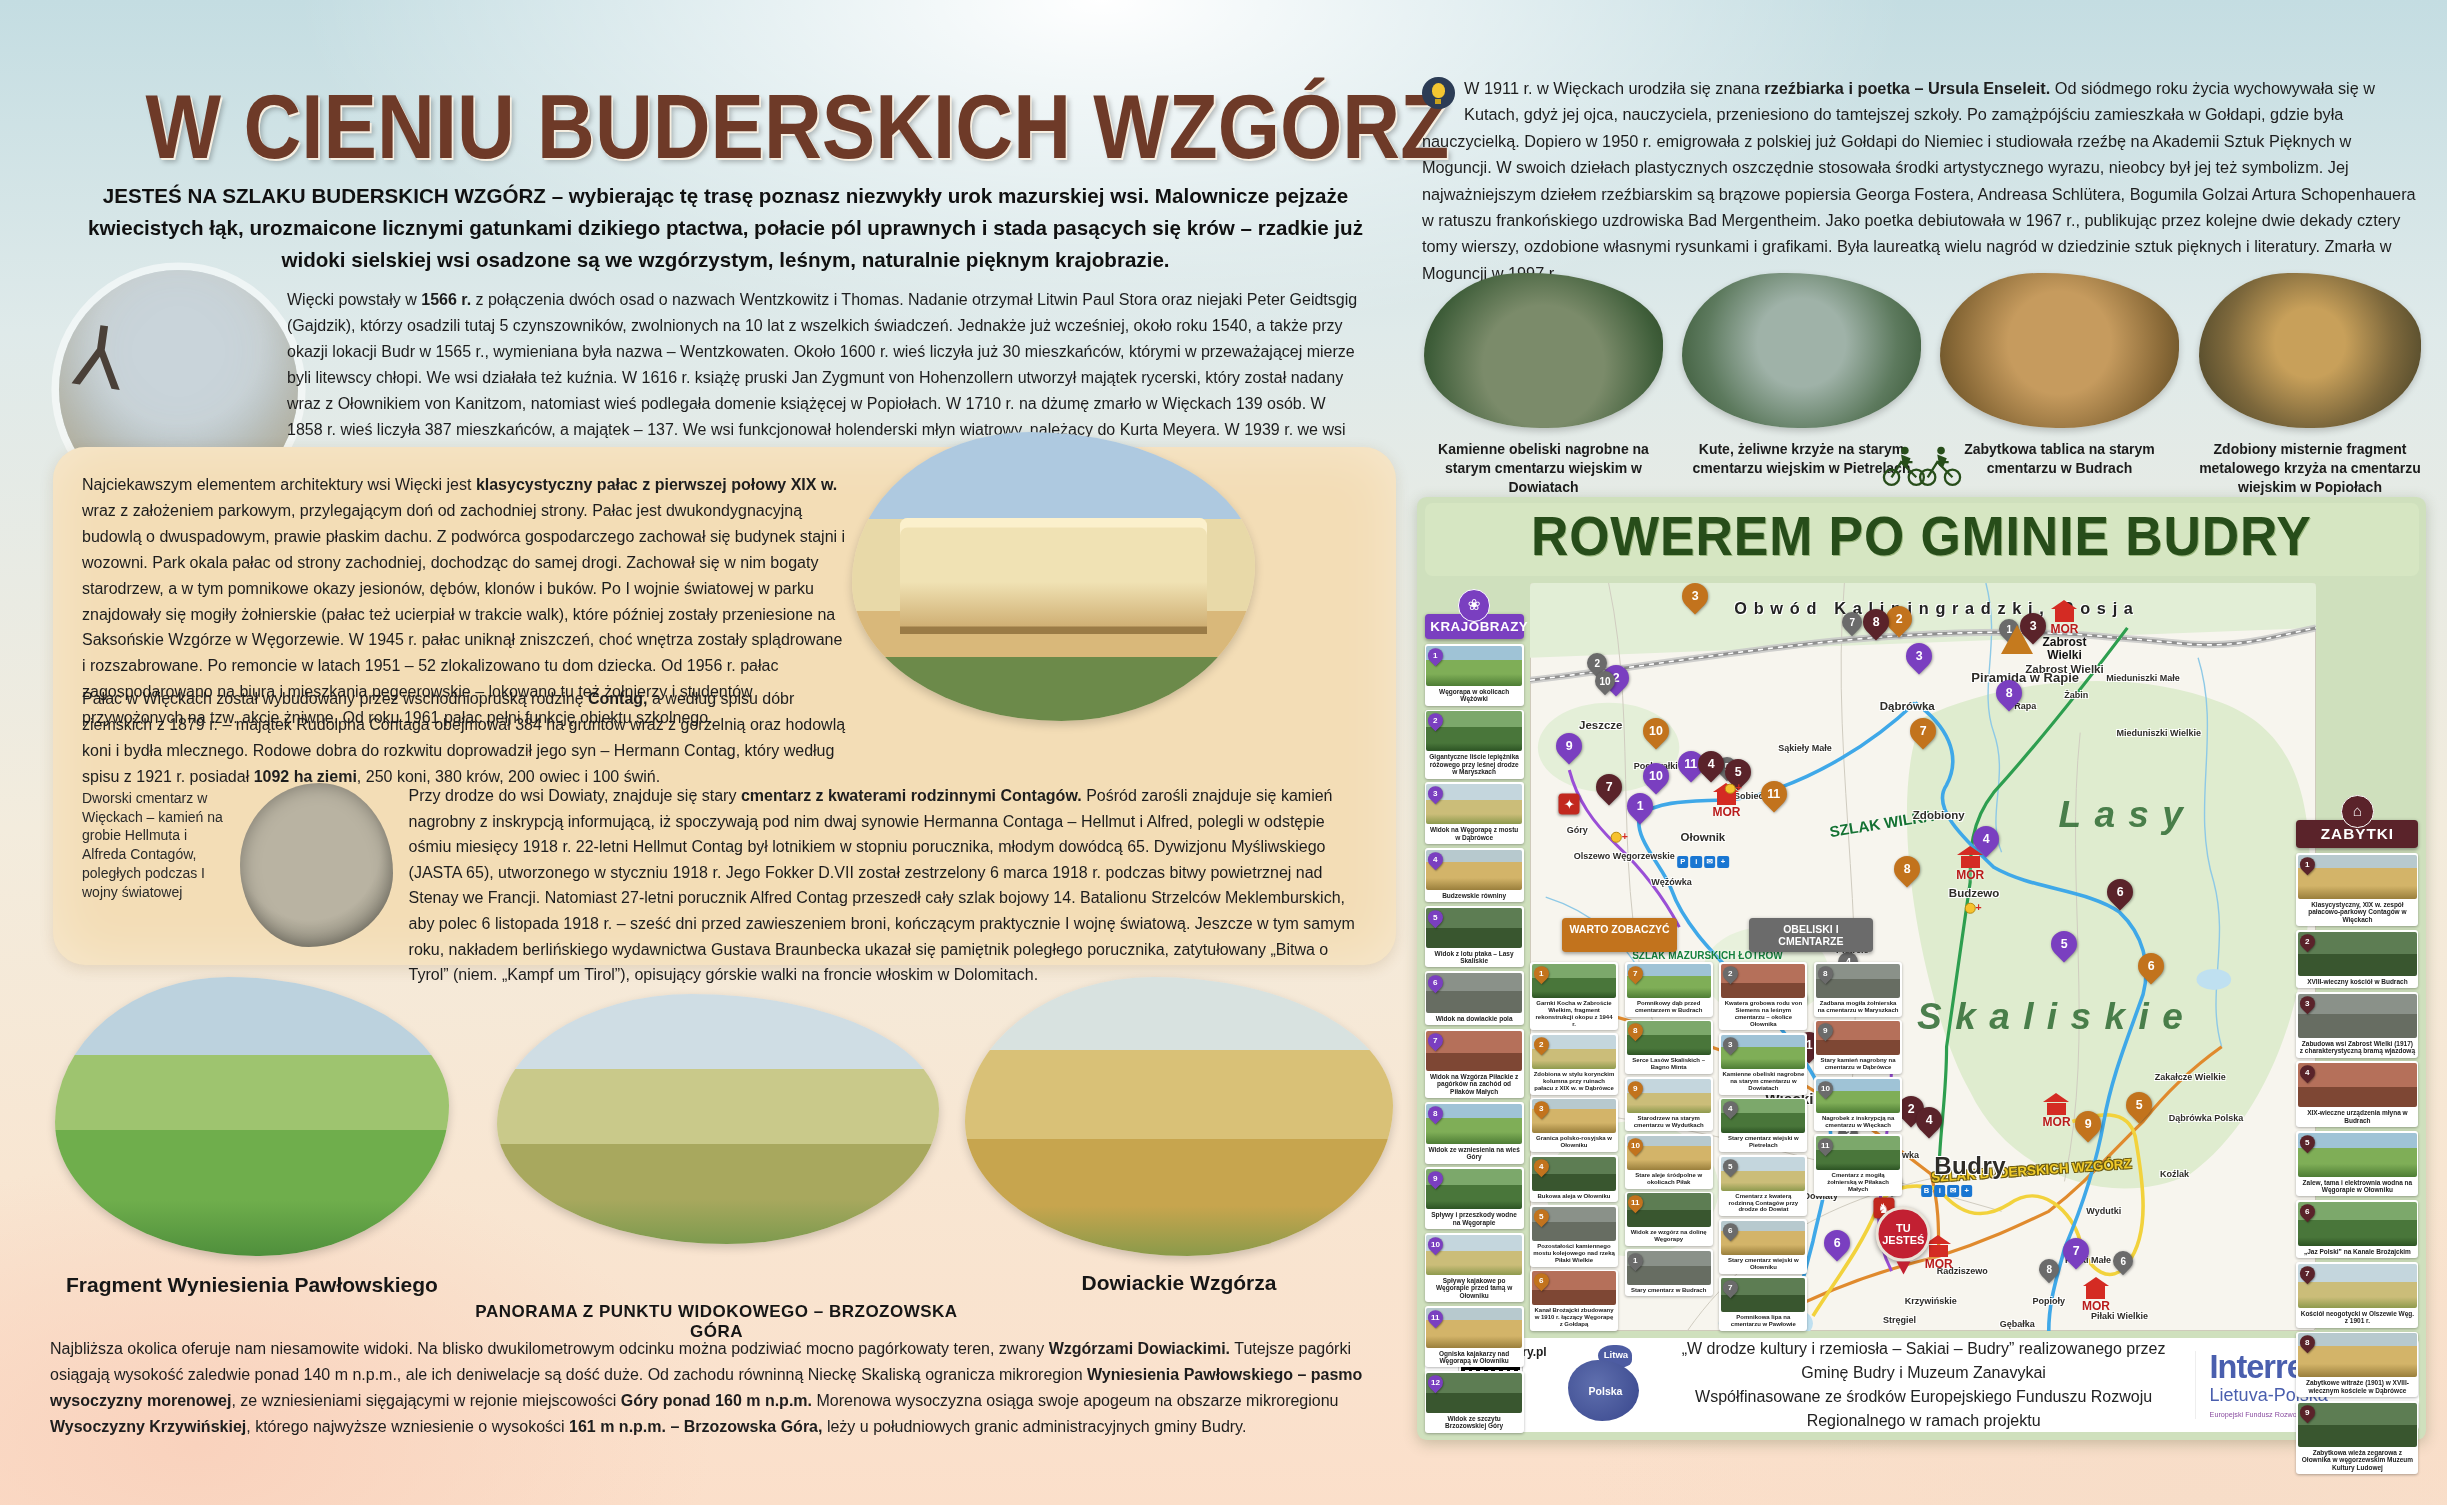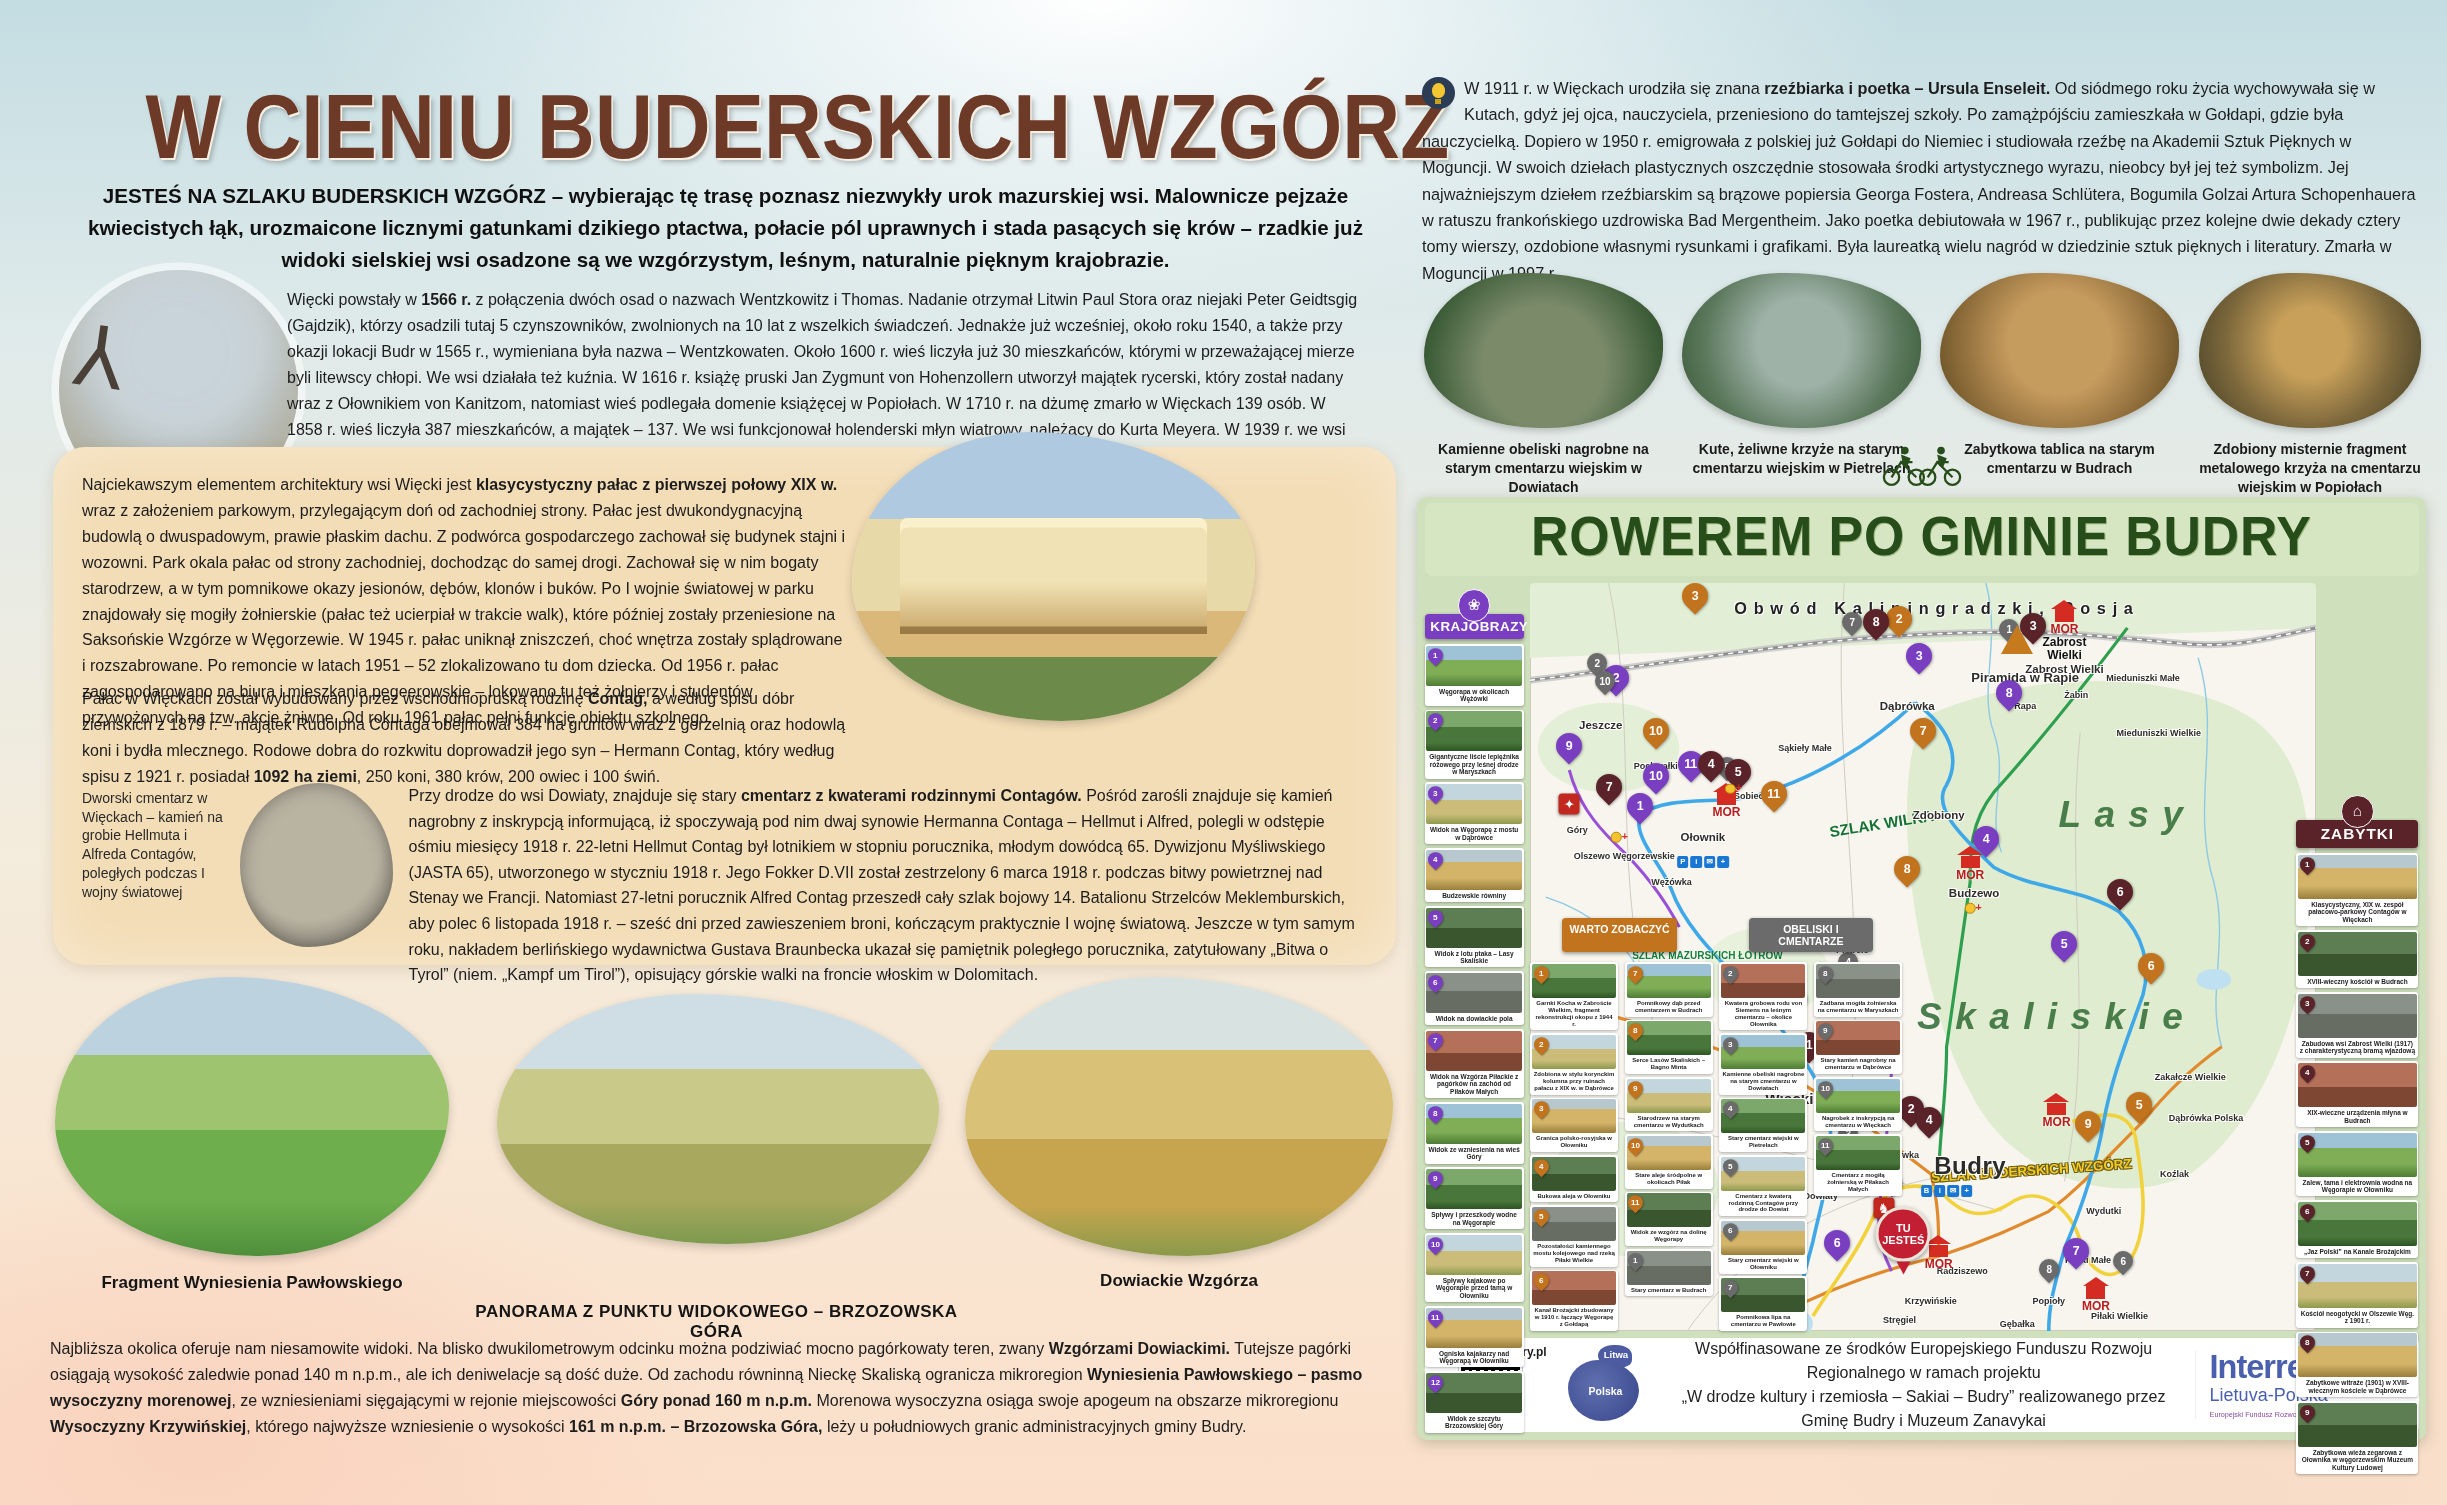--- a/index.html
+++ b/index.html
@@ -45,21 +45,21 @@
     background:radial-gradient(circle at 45% 40%, #b9b3a2 0 55%, #8f8b7c 80%, #2c5a2a 100%);
     box-shadow:inset 0 0 19px rgba(0,0,0,.35);}
   .cem-text{flex:1;font-size:16px;line-height:1.6;}
   .photoblob{border-radius:44% 56% 48% 52% / 52% 46% 54% 48%;box-shadow:0 3.8px 9.6px rgba(0,0,0,.18);}
   .ph-a{left:55px;top:977px;width:394px;height:279px;
     background:linear-gradient(180deg,#bcd2de 0 28%, #9ec46f 28% 55%, #6fae4c 55% 80%, #4f8f3c 100%);}
   .ph-b{left:497px;top:994px;width:442px;height:250px;
     background:linear-gradient(180deg,#cfdde4 0 30%, #c9c98a 30% 60%, #a8a85e 60% 82%, #7d9a4e 100%);}
   .ph-c{left:965px;top:977px;width:428px;height:279px;
     background:linear-gradient(180deg,#d8e2e0 0 26%, #d9c177 26% 58%, #c7a54e 58% 82%, #8a9a4a 100%);}
-  .ph-cap{font-weight:bold;font-size:17px;color:#161616;text-align:center;}
+  .ph-cap{font-weight:bold;font-size:21px;color:#161616;text-align:center;}
   .pc-a{left:55px;top:1273px;width:394px;}
   .pc-b{left:449px;top:1302px;width:535px;font-size:17px;letter-spacing:0.5px;}
   .pc-c{left:965px;top:1271px;width:428px;}
   .p5{left:50px;top:1336px;width:1357px;}
 
   
   .enseleit{left:1422px;top:75px;width:1002px;font-size:16.3px;line-height:1.62;}
   .bulb{float:left;width:32.5px;height:32.5px;margin:1.9px 9.6px 1.9px 0;border-radius:50%;background:#2c3c55;position:relative;}
   .bulb:after{content:"";position:absolute;left:9.6px;top:5.7px;width:13.4px;height:15.3px;border-radius:50% 50% 45% 45%;background:#f4c631;}
   .bulb:before{content:"";position:absolute;left:13.4px;top:22px;width:5.7px;height:4.8px;background:#caa21c;}
@@ -833,22 +833,22 @@
       </div>
       <div class="plmap">
         <div class="lt-shape">
             <span class="lt">Litwa</span>
           </div>
         <div class="pl-shape">
             <span class="pl">Polska</span>
           </div>
       </div>
       <div class="funding">
+        <div>„W drodze kultury i rzemiosła – Sakiai – Budry” realizowanego przez Gminę Budry i Muzeum Zanavykai</div>
         <div>Współfinasowane ze środków Europejskiego Funduszu Rozwoju Regionalnego w ramach projektu</div>
-        <div>„W drodze kultury i rzemiosła – Sakiai – Budry” realizowanego przez Gminę Budry i Muzeum Zanavykai</div>
       </div>
       <div class="interreg">
         <div class="ir-row">
           <div class="ir-brand">Interreg</div>
           <div class="euflag"></div>
         </div>
         <div class="ir-prog">Lietuva-Polska</div>
         <div class="ir-sub">Europejski Fundusz Rozwoju Regionalnego</div>
       </div>
     </div>

